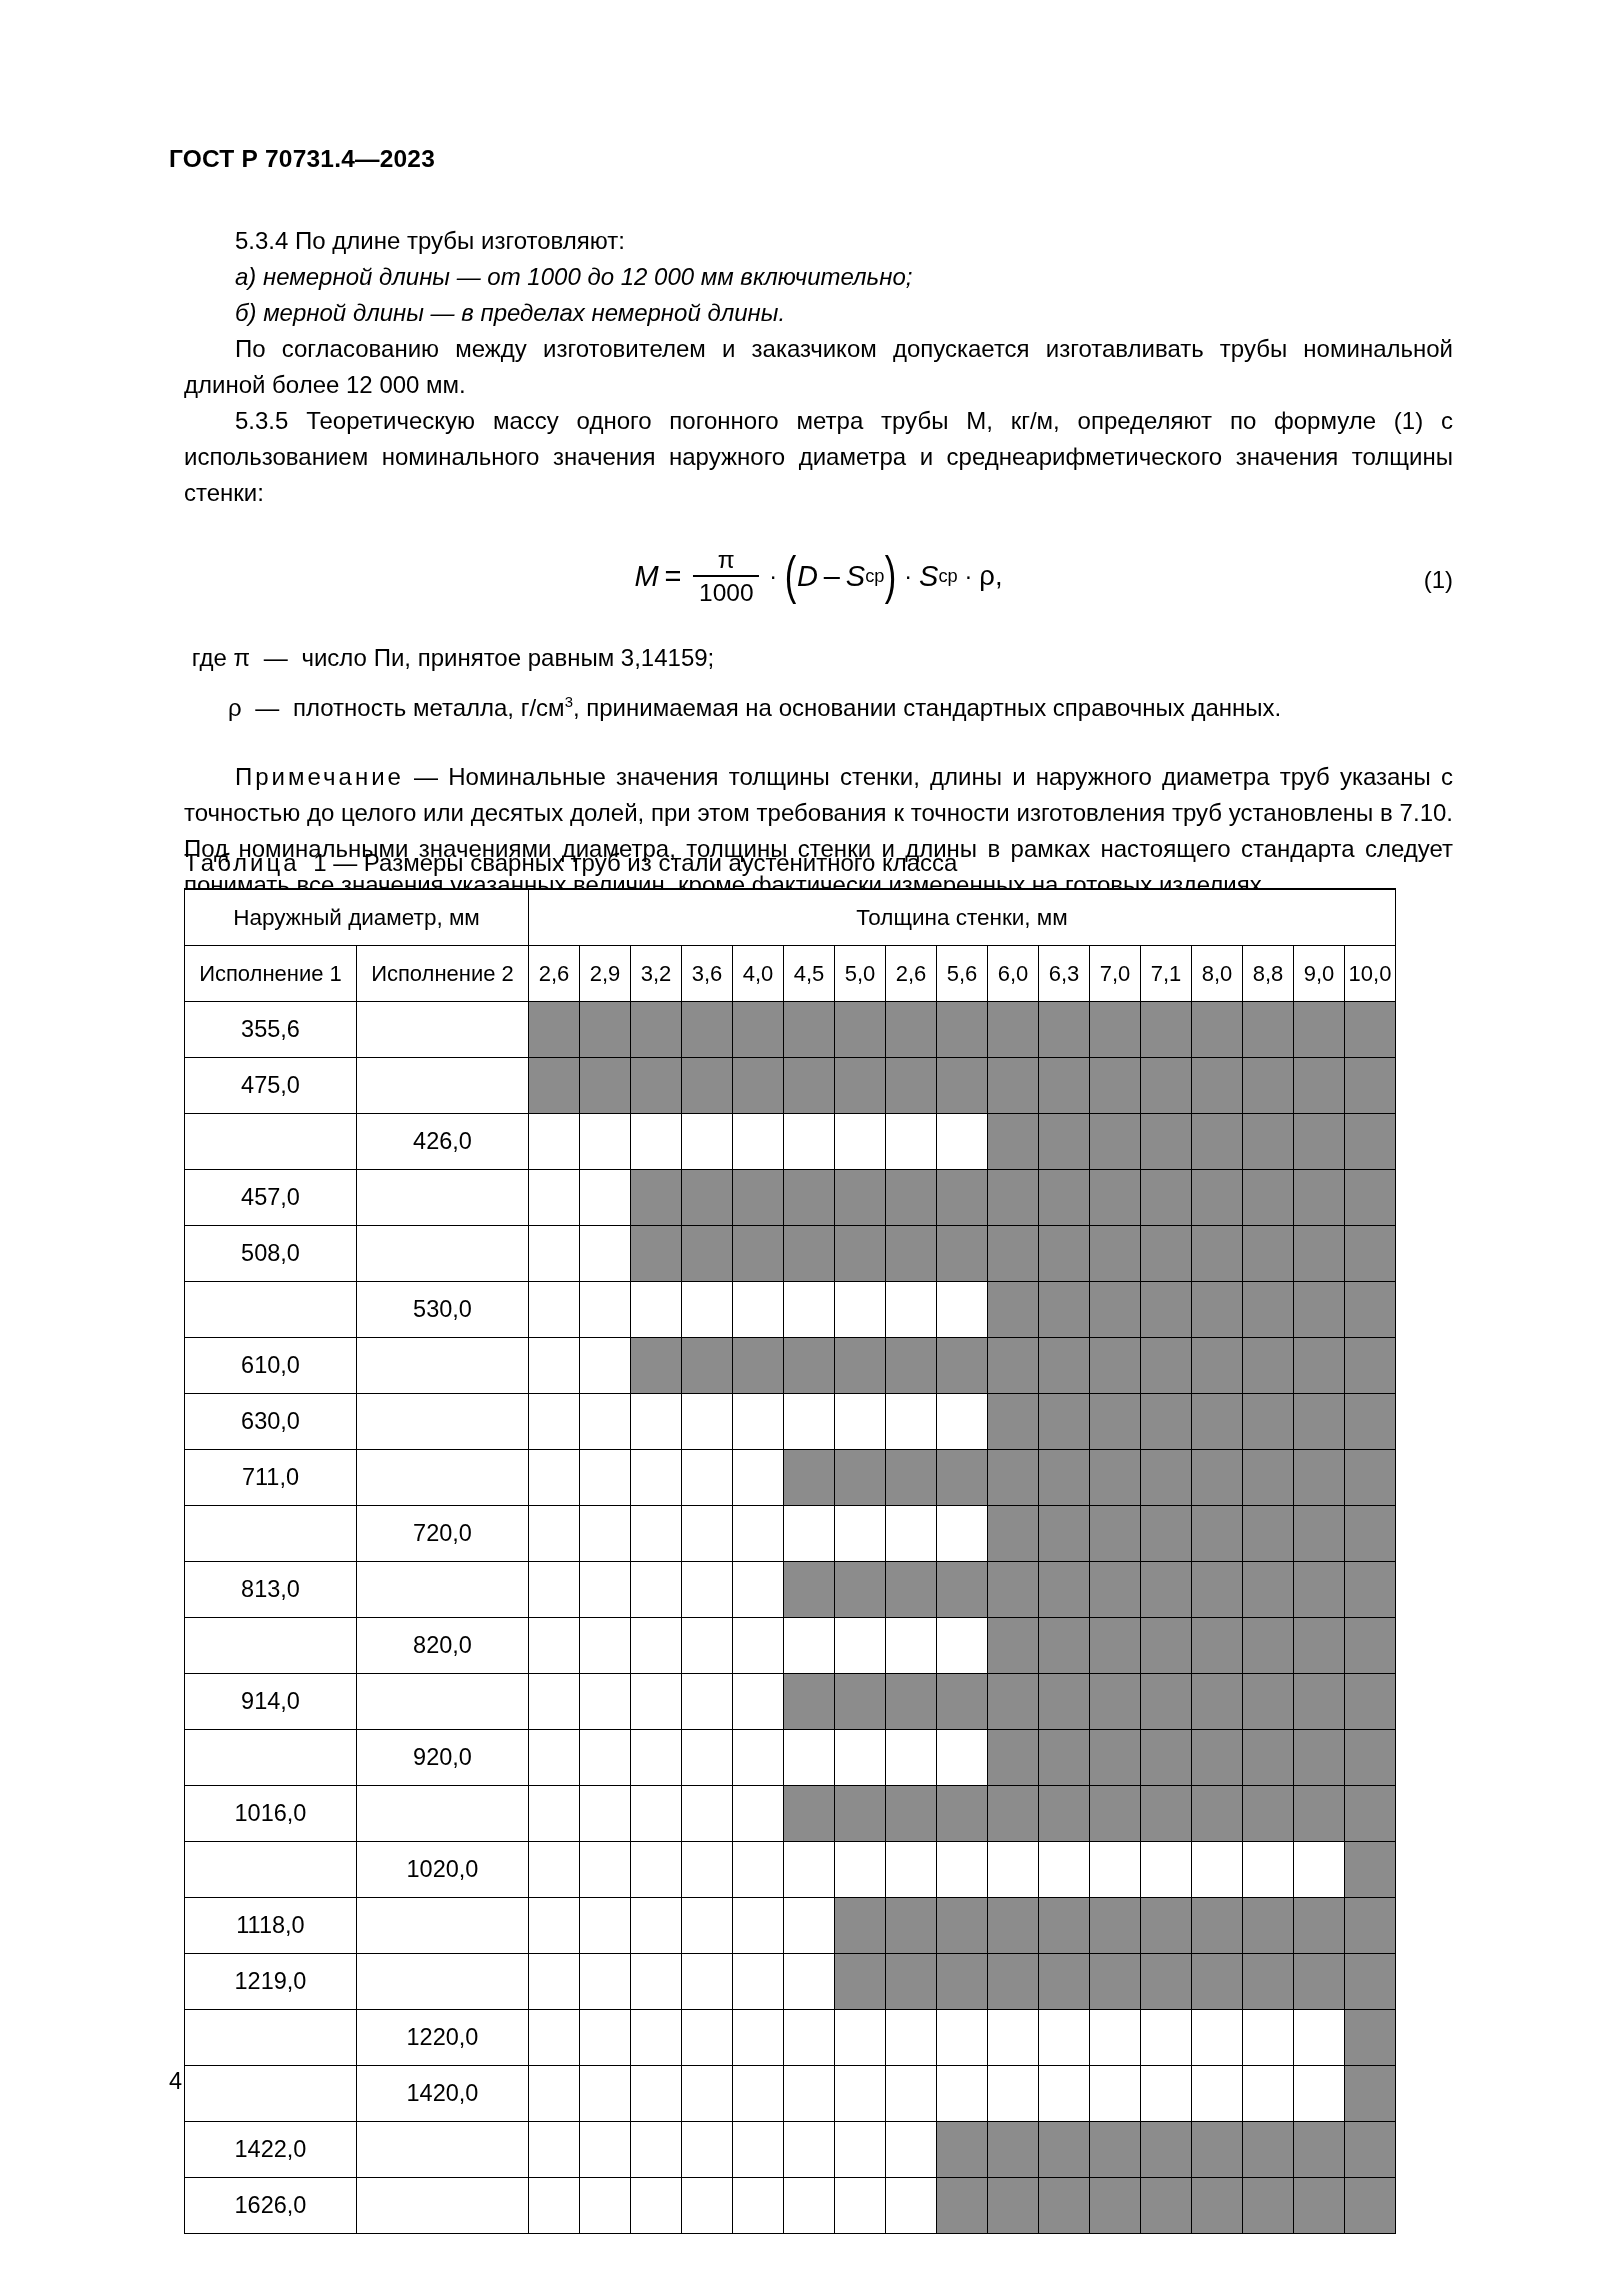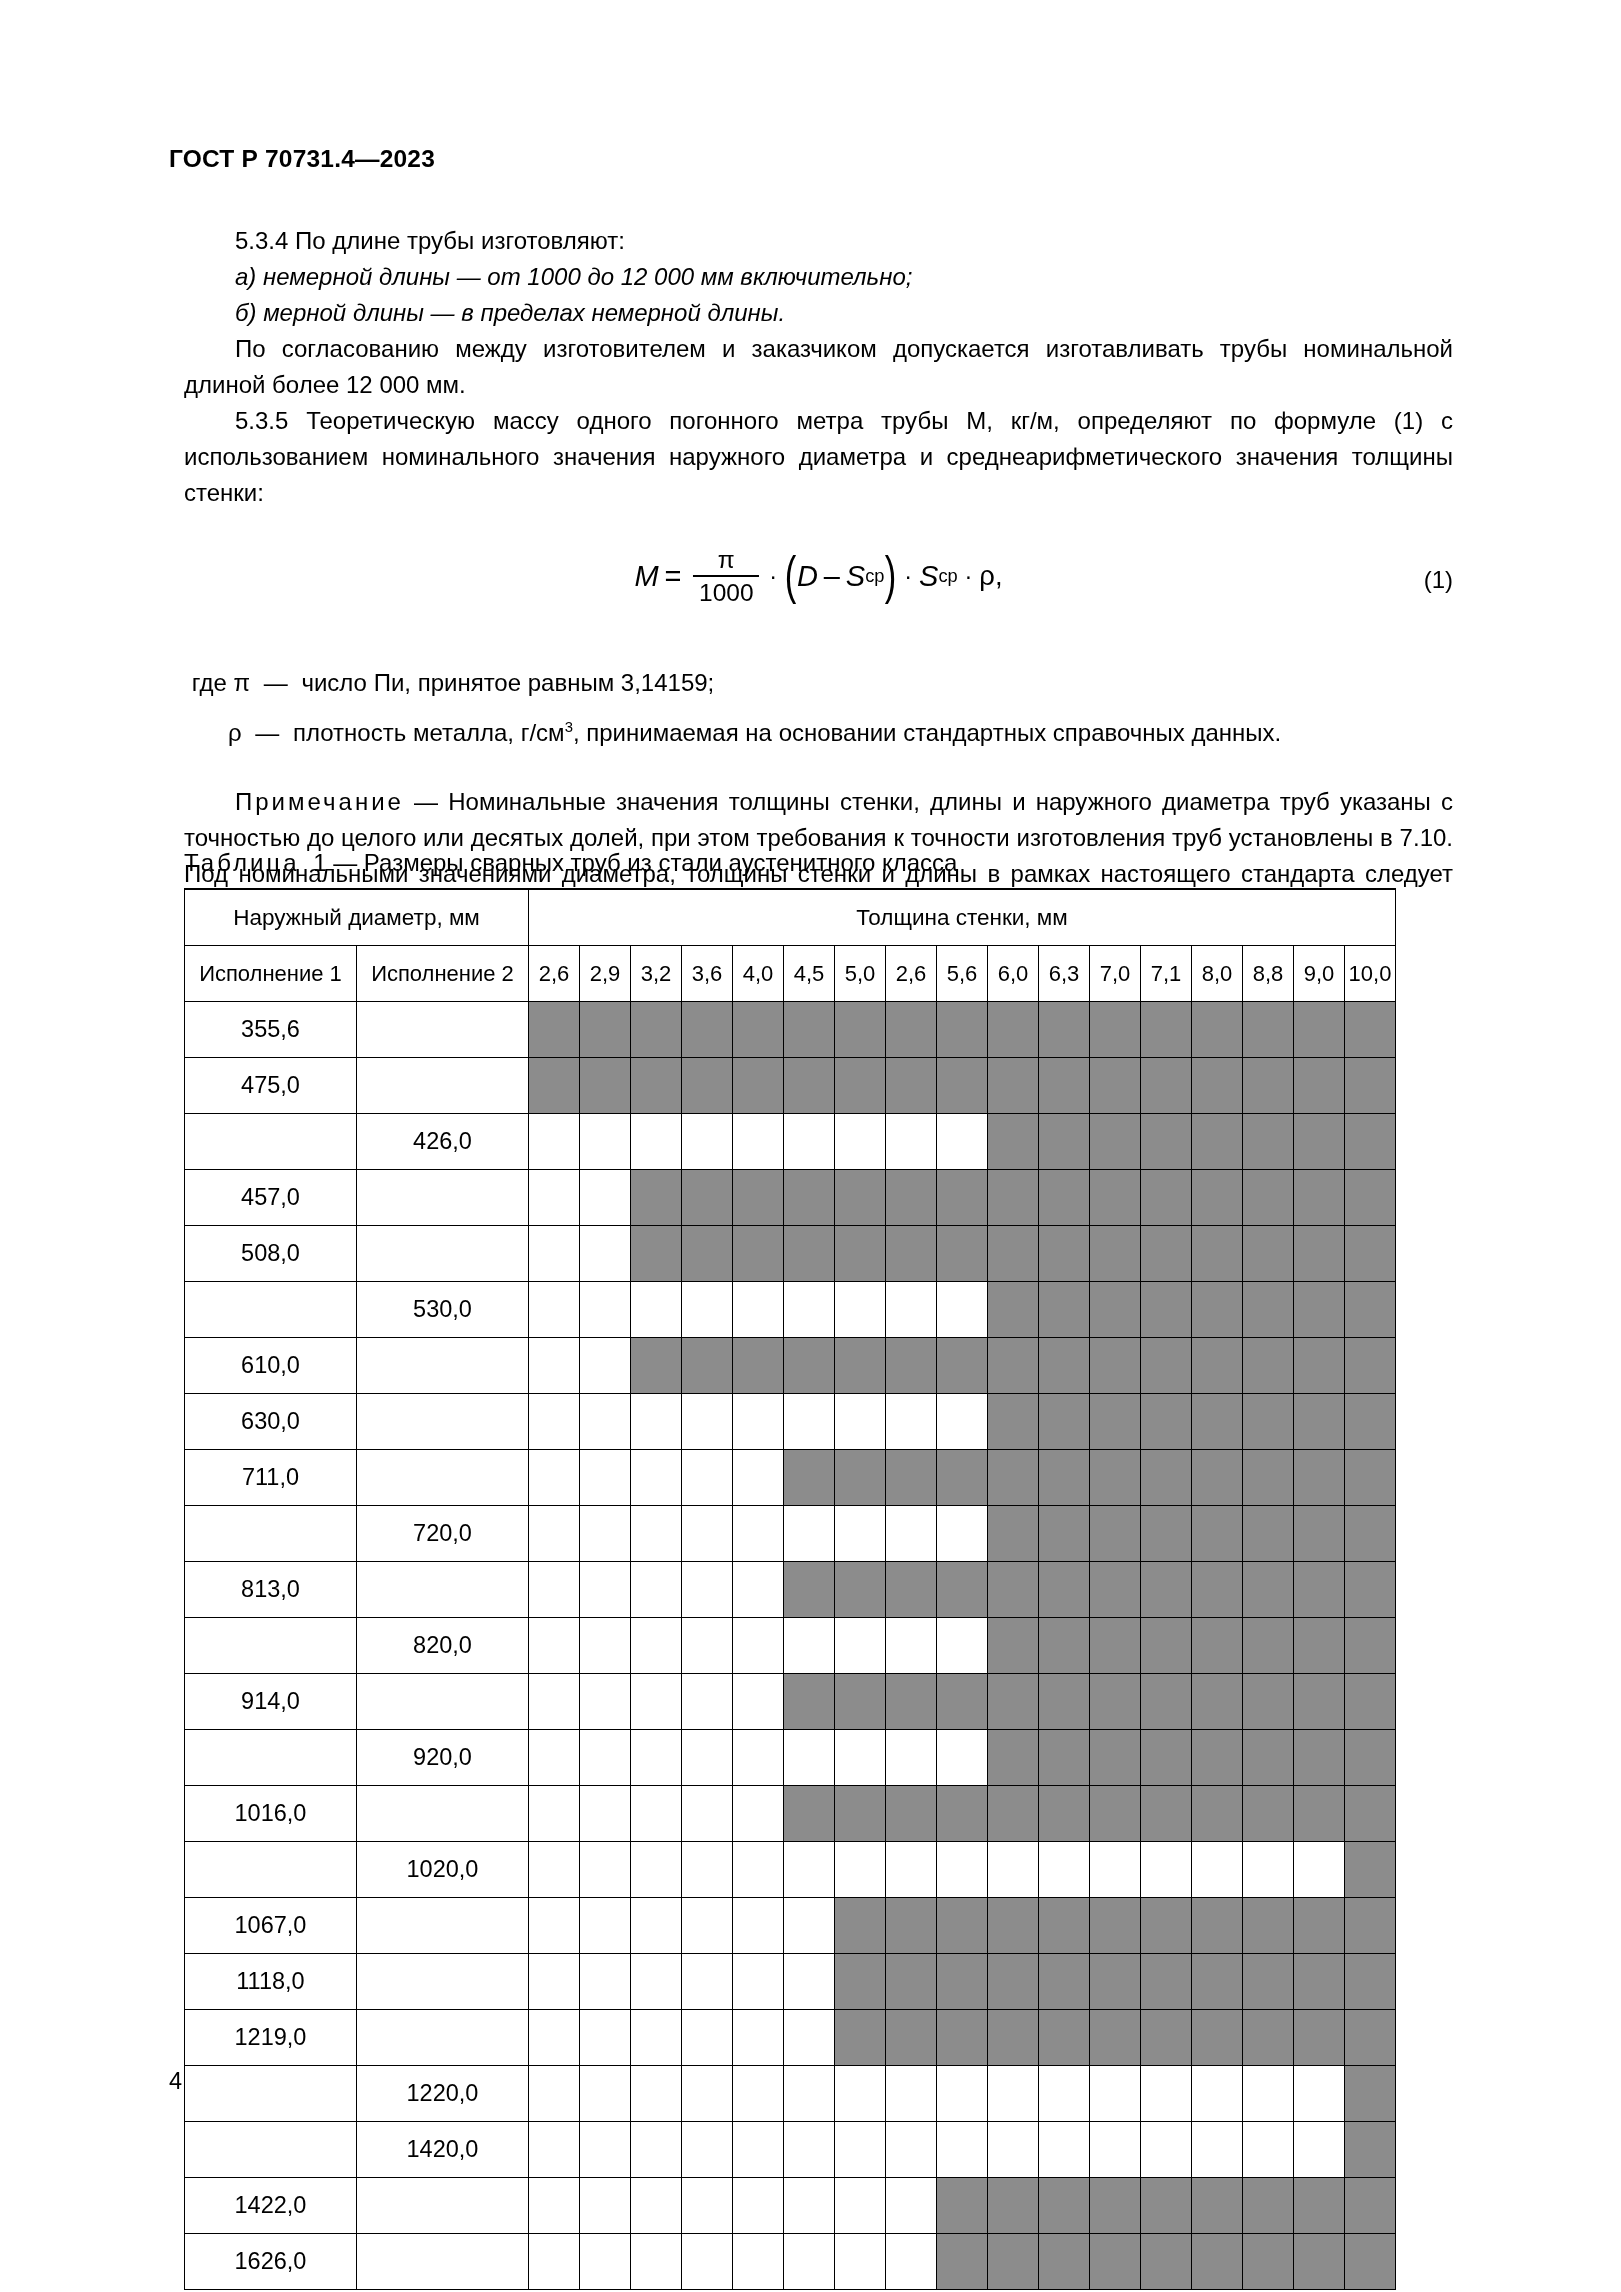--- a/index.html
+++ b/index.html
@@ -112,21 +112,21 @@
   .pi-sym { font-style: normal; }
   .formula-num {
     position: absolute;
     right: 0;
     top: 25.5px;
     font-size: 24px;
   }
 
   
   .where {
-    margin-top: 41px;
+    margin-top: 16px;
     font-size: 24px;
     line-height: 36px;
   }
   .where .row {
     display: flex;
     align-items: baseline;
   }
   .where .row.r1 { padding-left: 7.8px; }
   .where .row.r2 { padding-left: 44px; margin-top: 13.7px; }
   .where .lbl { white-space: nowrap; }
@@ -643,41 +643,20 @@
             <td class="cell"></td>
             <td class="cell"></td>
             <td class="cell"></td>
             <td class="cell"></td>
             <td class="cell"></td>
             <td class="cell"></td>
             <td class="cell"></td>
             <td class="cell shaded" style="background: rgb(140, 140, 140);"></td>
           </tr>
           <tr>
-            <td class="diam">1067,0</td>
-            <td class="diam"></td>
-            <td class="cell"></td>
-            <td class="cell"></td>
-            <td class="cell"></td>
-            <td class="cell"></td>
-            <td class="cell"></td>
-            <td class="cell"></td>
-            <td class="cell shaded" style="background: rgb(140, 140, 140);"></td>
-            <td class="cell shaded" style="background: rgb(140, 140, 140);"></td>
-            <td class="cell shaded" style="background: rgb(140, 140, 140);"></td>
-            <td class="cell shaded" style="background: rgb(140, 140, 140);"></td>
-            <td class="cell shaded" style="background: rgb(140, 140, 140);"></td>
-            <td class="cell shaded" style="background: rgb(140, 140, 140);"></td>
-            <td class="cell shaded" style="background: rgb(140, 140, 140);"></td>
-            <td class="cell shaded" style="background: rgb(140, 140, 140);"></td>
-            <td class="cell shaded" style="background: rgb(140, 140, 140);"></td>
-            <td class="cell shaded" style="background: rgb(140, 140, 140);"></td>
-            <td class="cell shaded" style="background: rgb(140, 140, 140);"></td>
-          </tr>
-          <tr>
             <td class="diam">1118,0</td>
             <td class="diam"></td>
             <td class="cell"></td>
             <td class="cell"></td>
             <td class="cell"></td>
             <td class="cell"></td>
             <td class="cell"></td>
             <td class="cell"></td>
             <td class="cell shaded" style="background: rgb(140, 140, 140);"></td>
             <td class="cell shaded" style="background: rgb(140, 140, 140);"></td>

